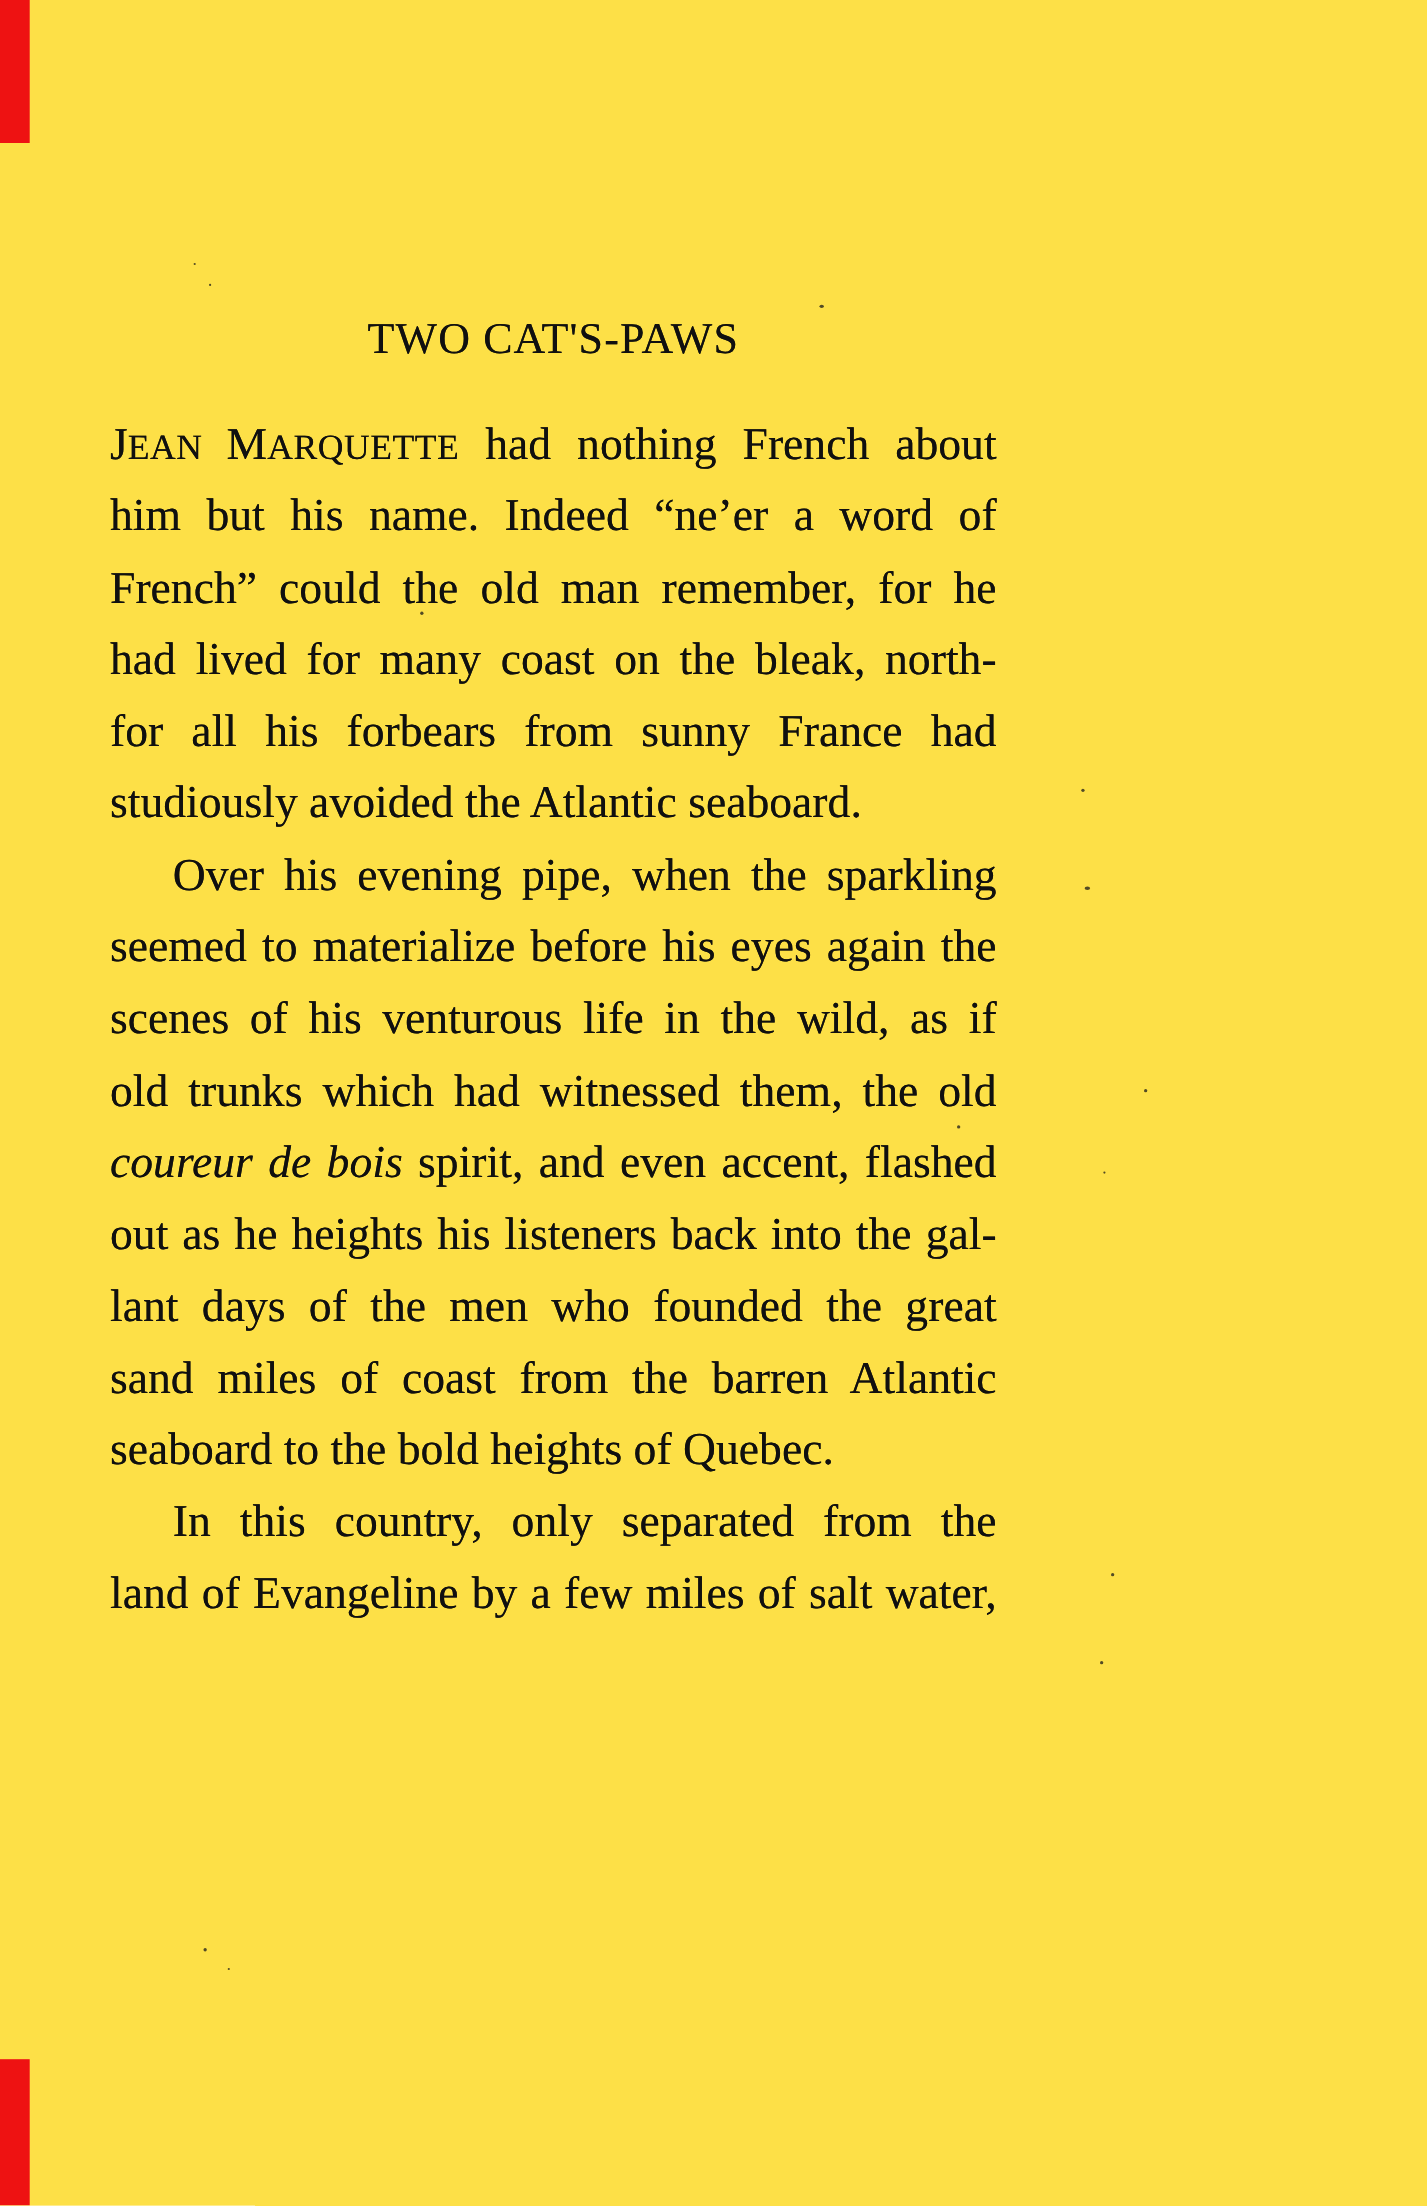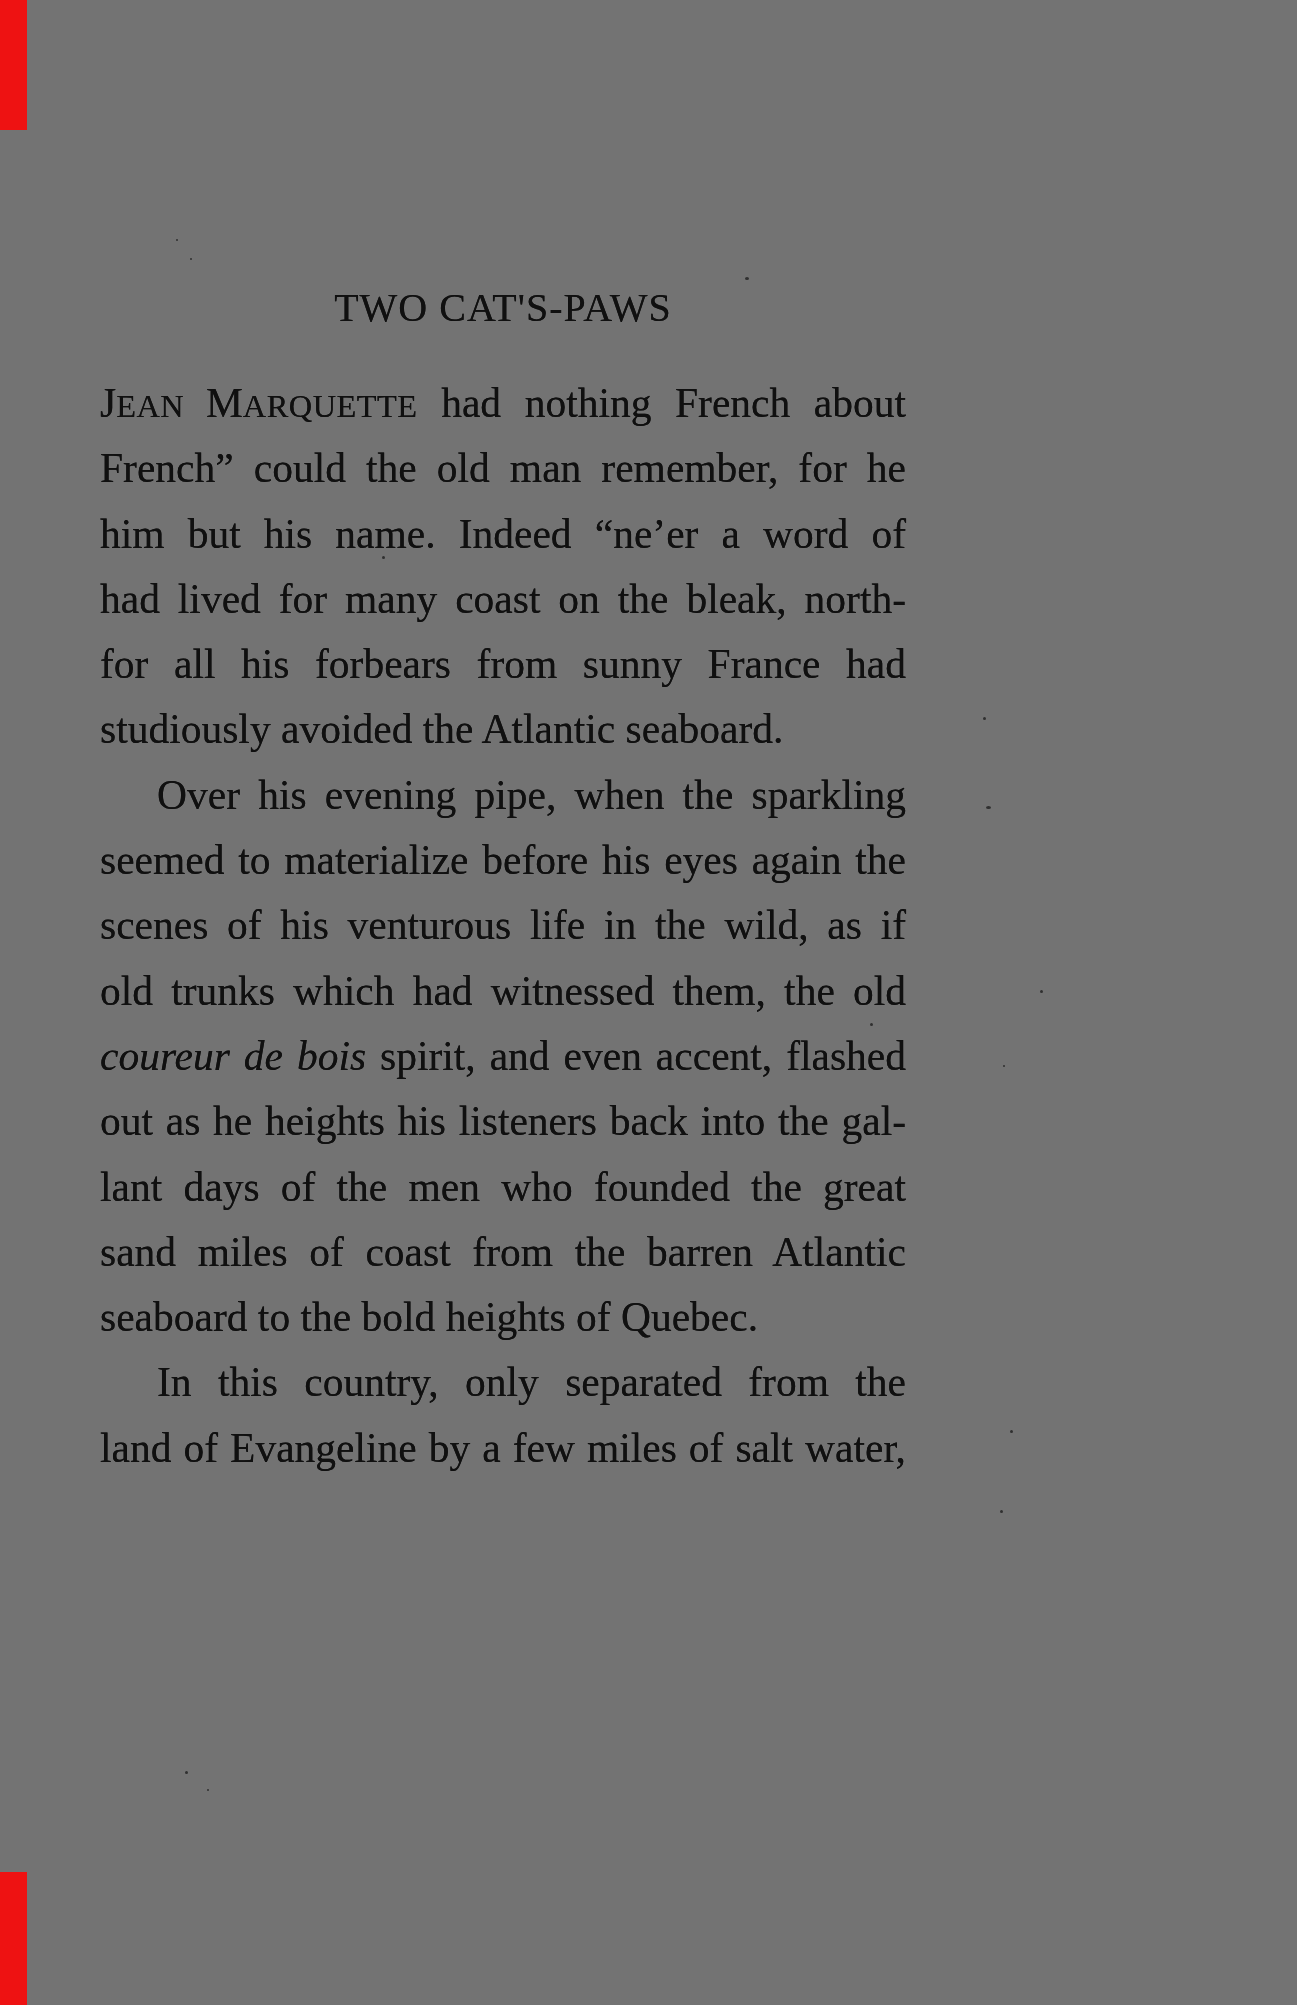--- a/index.html
+++ b/index.html
@@ -4,21 +4,21 @@
 <style>
   html,body{margin:0;padding:0;}
   body{
     width:1297px;height:2005px;
     background:#ffffff;
     font-family:"Liberation Serif", serif;
     color:#101010;
     overflow:hidden;
     position:relative;
   }
-  .page{position:absolute;inset:0;background:#737373;}
+  .page{position:absolute;inset:0;background:#fde047;}
   .artifact{position:absolute;left:0;width:27px;background:#ee1212;}
   .artifact.top{top:0;height:130px;}
   .artifact.bottom{bottom:0;height:133px;}
   .title{
     position:absolute;left:100px;top:284px;width:806px;
     margin:0;font-size:40px;font-weight:normal;
     text-align:center;letter-spacing:1px;
     text-shadow:0 0 0.6px rgba(0,0,0,.8);
     white-space:nowrap;
   }
@@ -48,22 +48,22 @@
 
 <div class="page">
 
   <div class="artifact top" style="background: rgb(238, 18, 18);"></div>
   <div class="artifact bottom" style="background: rgb(238, 18, 18);"></div>
 
   <h1 class="title">TWO CAT'S-PAWS</h1>
 
   <div class="body-text" id="body-text">
       <div class="line"><span class="">J</span><span class="sc">EAN </span><span class="">M</span><span class="sc">ARQUETTE</span><span class=""> had nothing French about</span></div>
+      <div class="line"><span class="">him but his name. Indeed “ne’er a word of</span></div>
       <div class="line"><span class="">French” could the old man remember, for he</span></div>
-      <div class="line"><span class="">him but his name. Indeed “ne’er a word of</span></div>
       <div class="line"><span class="">had lived for many coast on the bleak, north-</span></div>
       <div class="line"><span class="">for all his forbears from sunny France had</span></div>
       <div class="line end"><span class="">studiously avoided the Atlantic seaboard.</span></div>
       <div class="line indent"><span class="">Over his evening pipe, when the sparkling</span></div>
       <div class="line"><span class="">seemed to materialize before his eyes again the</span></div>
       <div class="line"><span class="">scenes of his venturous life in the wild, as if</span></div>
       <div class="line"><span class="">old trunks which had witnessed them, the old</span></div>
       <div class="line"><span class="it">coureur de bois</span><span class=""> spirit, and even accent, flashed</span></div>
       <div class="line"><span class="">out as he heights his listeners back into the gal-</span></div>
       <div class="line"><span class="">lant days of the men who founded the great</span></div>

